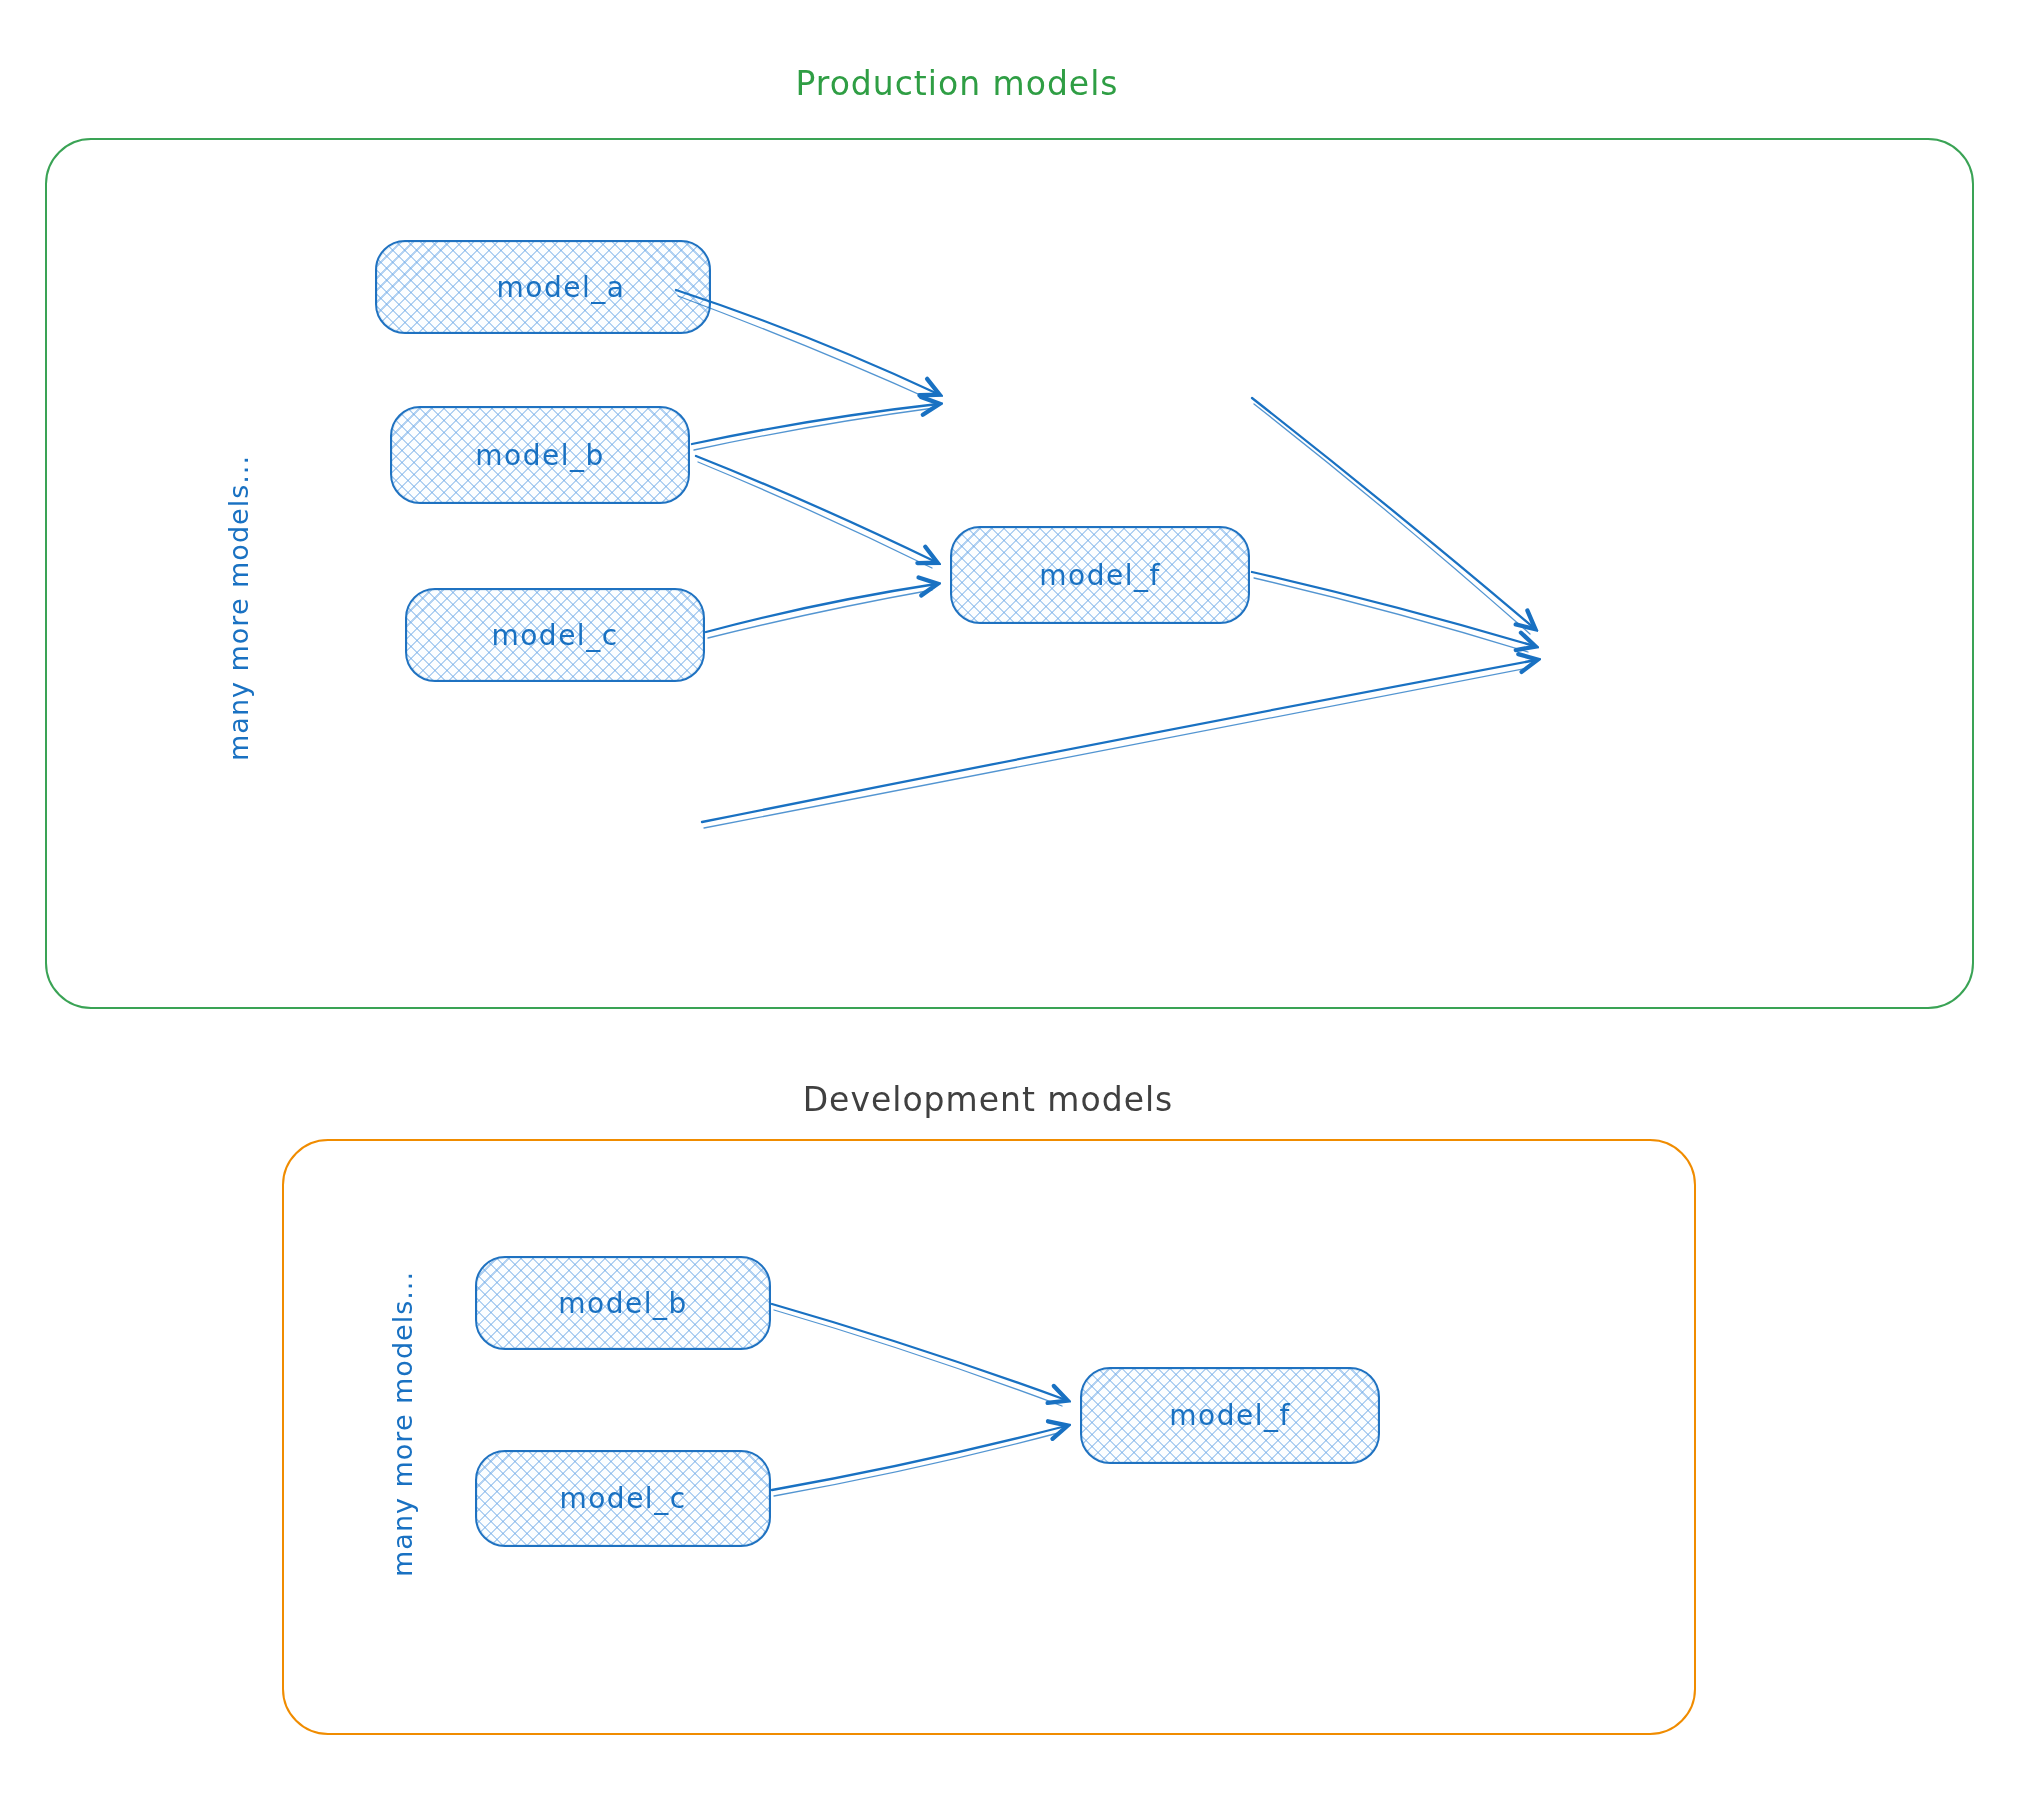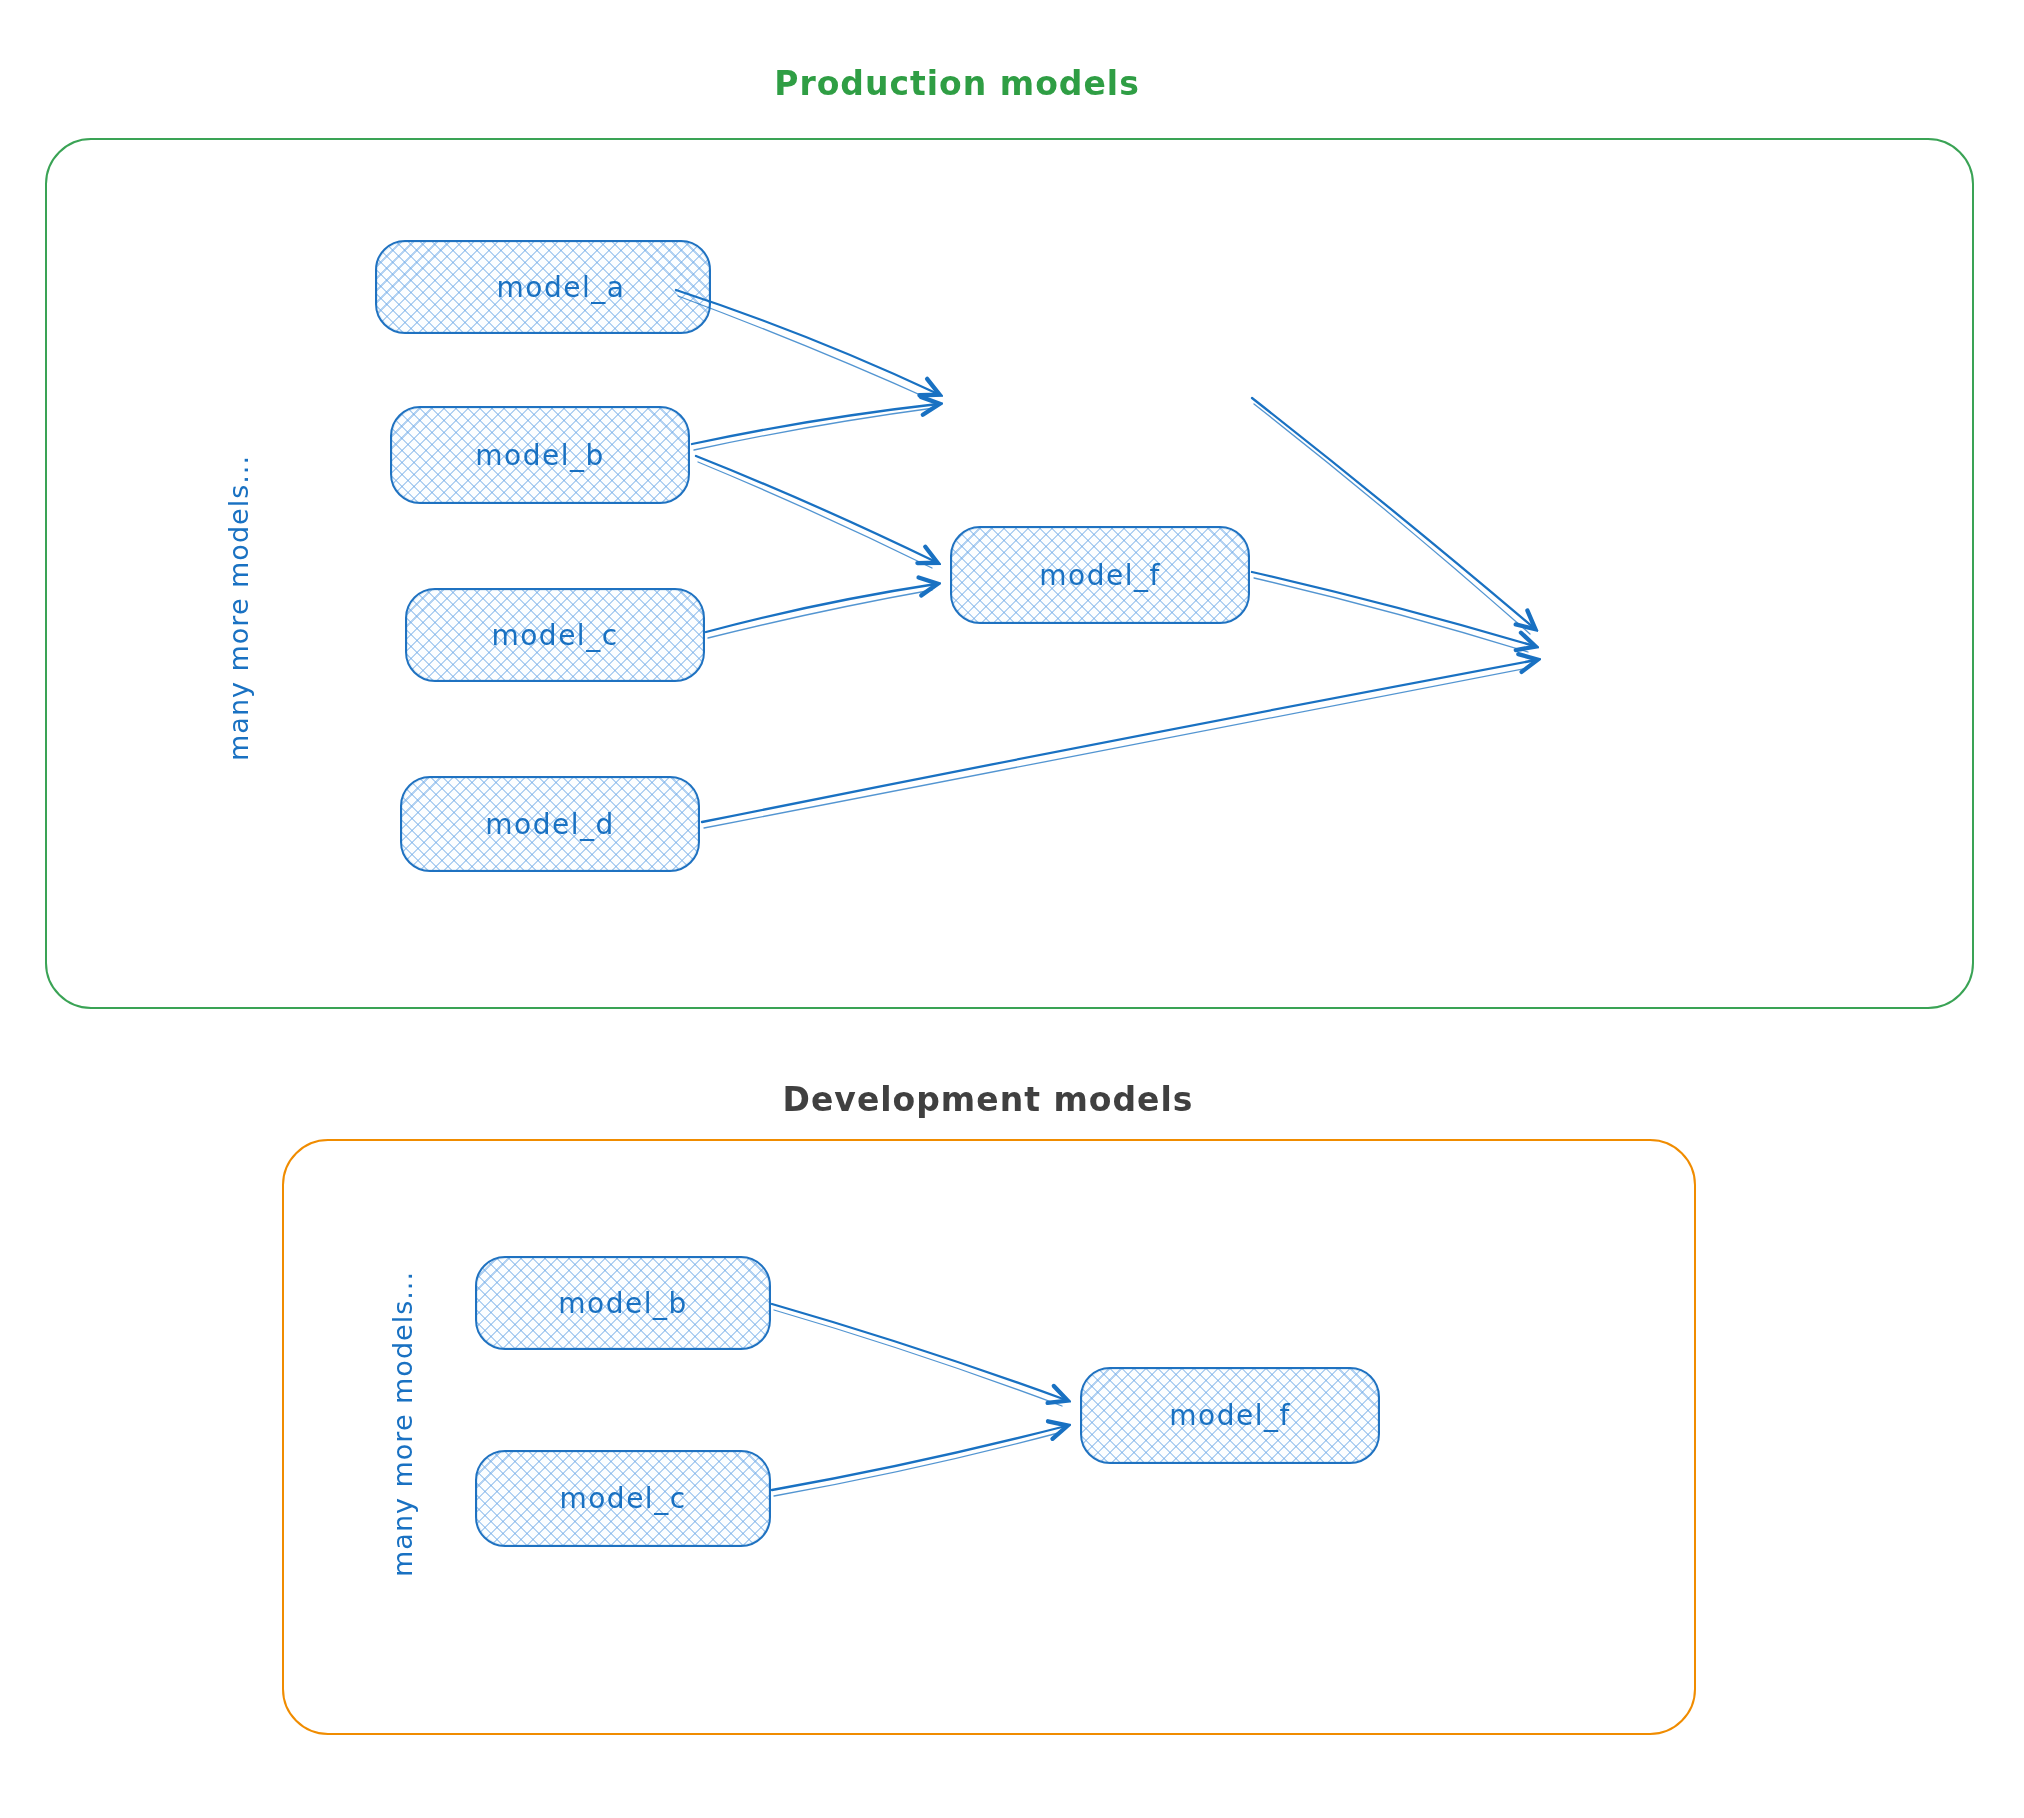--- a/index.html
+++ b/index.html
@@ -1,21 +1,21 @@
 <!DOCTYPE html>
 <html><head>
 <meta charset="utf-8">
 <style>
   html,body{margin:0;padding:0;background:#ffffff;}
   body{font-family:"DejaVu Sans","Liberation Sans",sans-serif;}
   #canvas{position:relative;width:2024px;height:1818px;background:#ffffff;overflow:hidden;}
 
   .section-title{
     position:absolute;transform:translateX(-50%);
-    font-size:33px;letter-spacing:1px;font-weight:700;white-space:nowrap;
+    font-size:33px;letter-spacing:1px;font-weight:400;white-space:nowrap;
   }
   .title-green{color:#2f9e44;}
   .title-orange{color:#404040;}
 
   .container-frame{
     position:absolute;border:2.5px solid;border-radius:46px;background:transparent;
   }
   .frame-green{border-color:#3aa355;}
   .frame-orange{border-color:#f08c00;}
 
@@ -53,23 +53,20 @@
   <div class="side-label" style="left:238px;top:608px;">many more models...</div>
 
   <div class="node" style="left:375px;top:240px;width:296px;height:90px;padding-left:36px;">
     <span class="node-label">model_a</span>
   </div>
   <div class="node" style="left:390px;top:406px;width:296px;height:94px;">
     <span class="node-label">model_b</span>
   </div>
   <div class="node" style="left:405px;top:588px;width:296px;height:90px;">
     <span class="node-label">model_c</span>
-  </div>
-  <div class="node" style="left:400px;top:776px;width:296px;height:92px;">
-    <span class="node-label">model_d</span>
   </div>
   <div class="node" style="left:950px;top:526px;width:296px;height:94px;">
     <span class="node-label">model_f</span>
   </div>
 
   <div class="section-title title-orange" style="left:988px;top:1080px;">Development models</div>
 
   <div class="container-frame frame-orange" style="left:282px;top:1139px;width:1410px;height:592px;"></div>
 
   <div class="side-label" style="left:402px;top:1424px;">many more models...</div>

